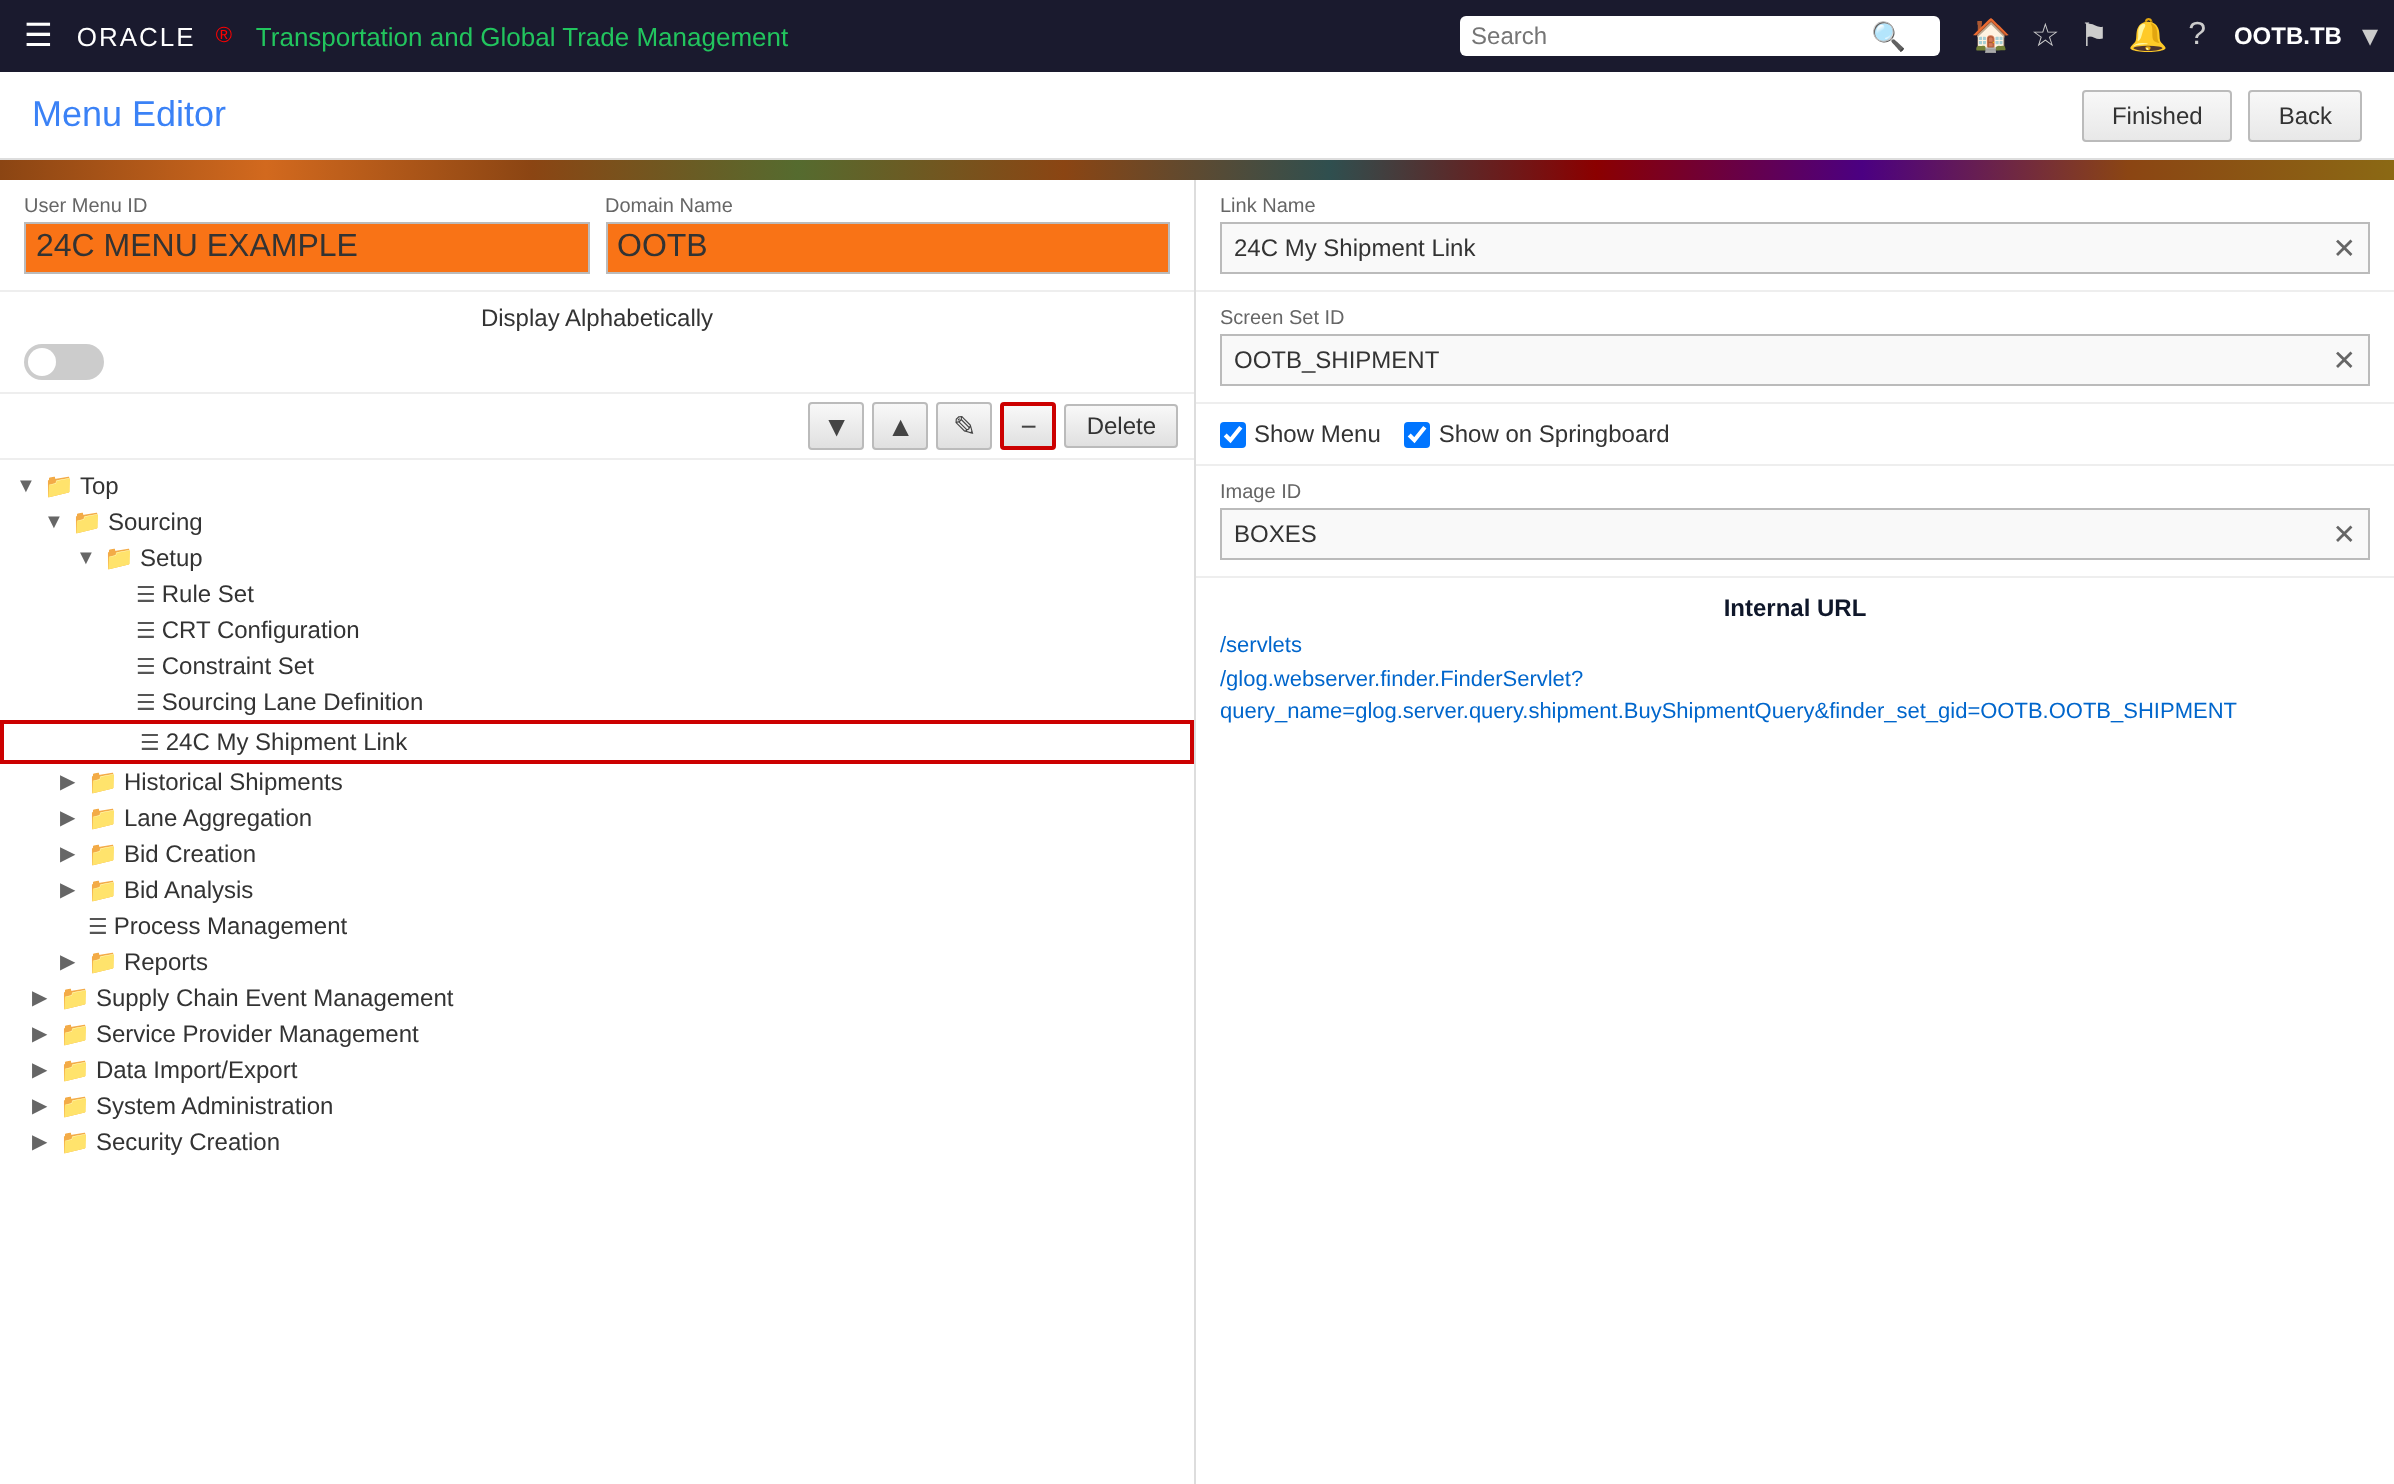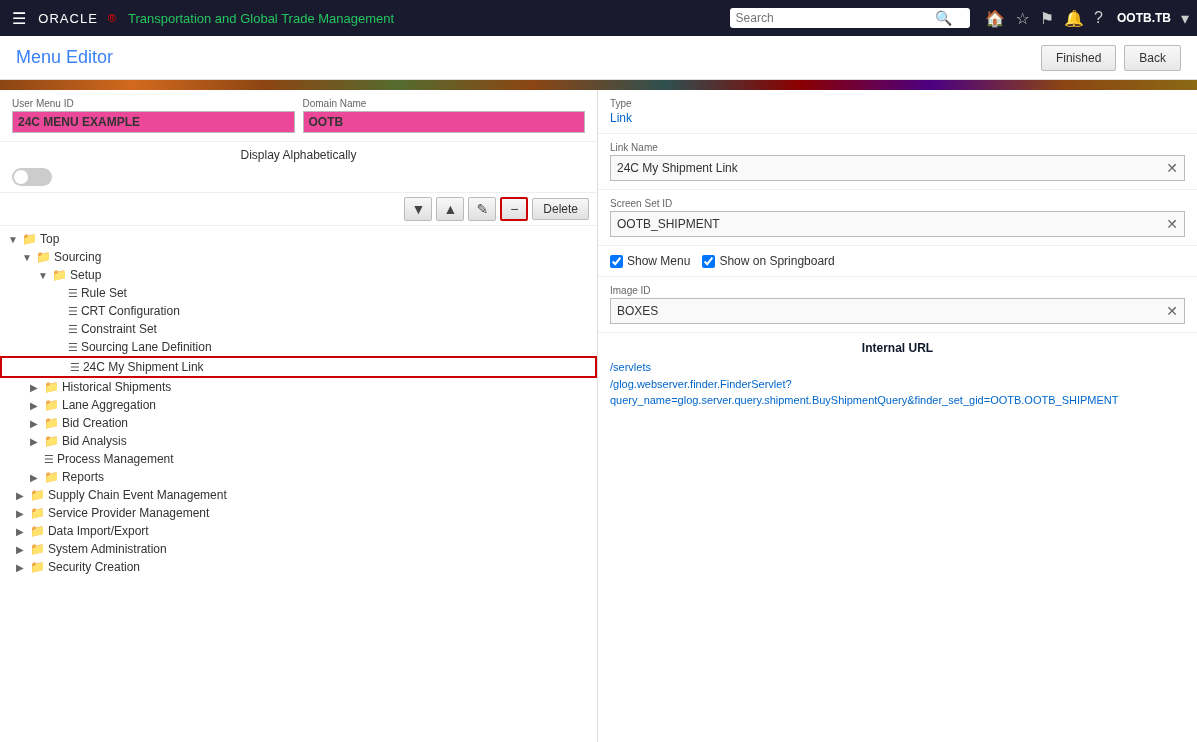--- a/index.html
+++ b/index.html
@@ -91,24 +91,23 @@
       flex: 1;
     }
     .form-field label {
       font-size: 10px;
       color: #666;
       margin-bottom: 2px;
     }
     .form-field input {
       border: 1px solid #bbb;
       padding: 3px 5px;
-      font-size: 12px;
+      font-size: 16px;
       color: #333;
-      background: #ec4899;
-      font-weight: bold;
+      background: #f97316;
     }
     .form-field + .form-field { margin-left: 8px; }
 
     .display-alpha-row {
       padding: 6px 12px;
       display: flex;
       flex-direction: column;
       gap: 6px;
       border-bottom: 1px solid #eee;
       text-align: center;
@@ -452,24 +451,20 @@
         <span class="arrow">▶</span>
         <span class="folder-icon">📁</span>
         <span class="label">Security Creation</span>
       </div>
 
     </div>
   </div>
 
   <div class="right-panel">
 
-    <div class="right-field-section">
-      <div class="field-label-small">Type</div>
-      <div class="field-value">Link</div>
-    </div>
 
     <div class="right-field-section">
       <div class="field-label-small">Link Name</div>
       <div class="field-row">
         <input type="text" value="24C My Shipment Link" style="">
         <span class="clear-btn">✕</span>
       </div>
     </div>
 
 

